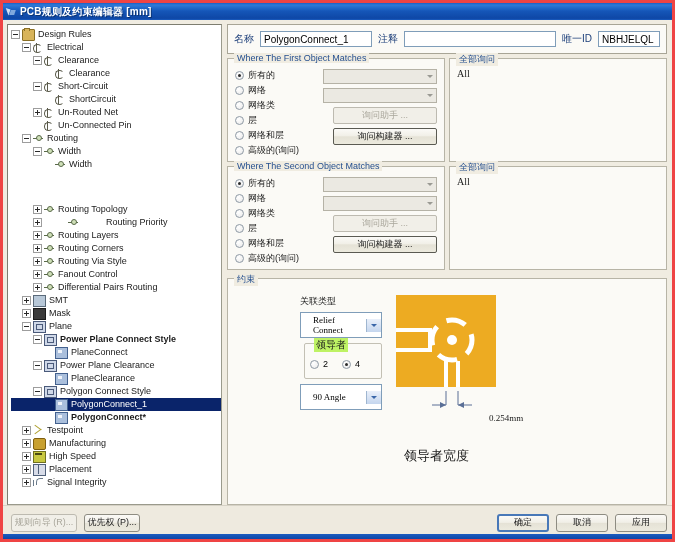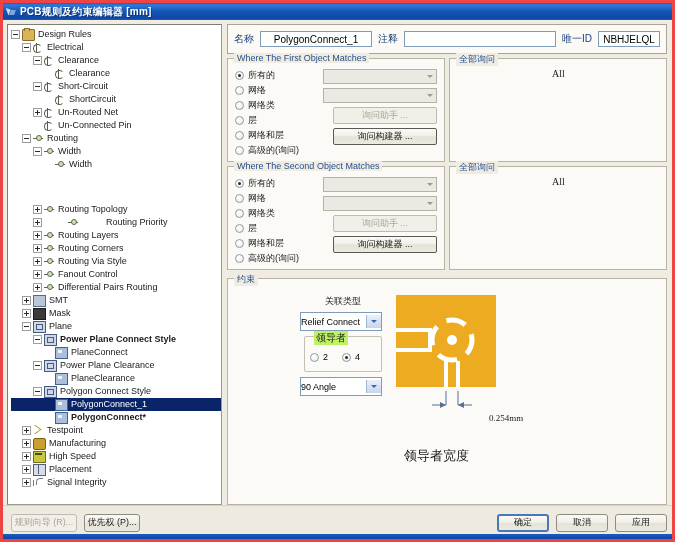--- a/index.html
+++ b/index.html
@@ -43,21 +43,20 @@
   }
   .title-text{white-space:nowrap;text-shadow:1px 1px 0 rgba(0,0,0,.35);}
   
   .client{
     flex:1 1 auto;
     background:#f0ece1;
     position:relative;
     display:flex;
     padding:4px 3px 0 4px;
     box-sizing:border-box;
-    text-align:center;
   }
   
   .tree-pane{
     width:215px;flex:0 0 215px;
     background:#ffffff;
     border:1px solid #9a9a8c;
     border-top-color:#7d7d70;border-left-color:#7d7d70;
     margin-right:5px;
     overflow:hidden;
     position:relative;
@@ -200,23 +199,23 @@
   .builder-btn{width:104px;}
   
   .constraint{
     flex:1 1 auto;margin-top:4px;padding:10px 0 0 0;position:relative;
     min-height:0;
   }
   .c-inner{display:flex;padding-left:72px;padding-top:6px;}
   .c-left{width:86px;flex:0 0 86px;}
   .c-label{font-size:9px;color:#1a1a1a;margin-bottom:4px;}
   .c-combo{
-    height:19px;background:#ffffff;border:1px solid #7f9db9;
+    height:26px;background:#ffffff;border:1px solid #7f9db9;
     display:flex;align-items:center;font-size:9px;color:#000;
-    padding-left:0;box-sizing:border-box;width:82px;
+    padding-left:12px;box-sizing:border-box;width:82px;font-family:Liberation Serif, serif;
   }
   .c-combo .arrow{
     margin-left:auto;width:14px;height:13px;
     background:linear-gradient(to bottom,#eaf0fa,#c5d6ee);
     border-left:1px solid #9fb6d0;
     display:flex;align-items:center;justify-content:center;
   }
   .c-combo .arrow span{
     width:0;height:0;border-left:3px solid transparent;border-right:3px solid transparent;
     border-top:3px solid #3a66a8;

